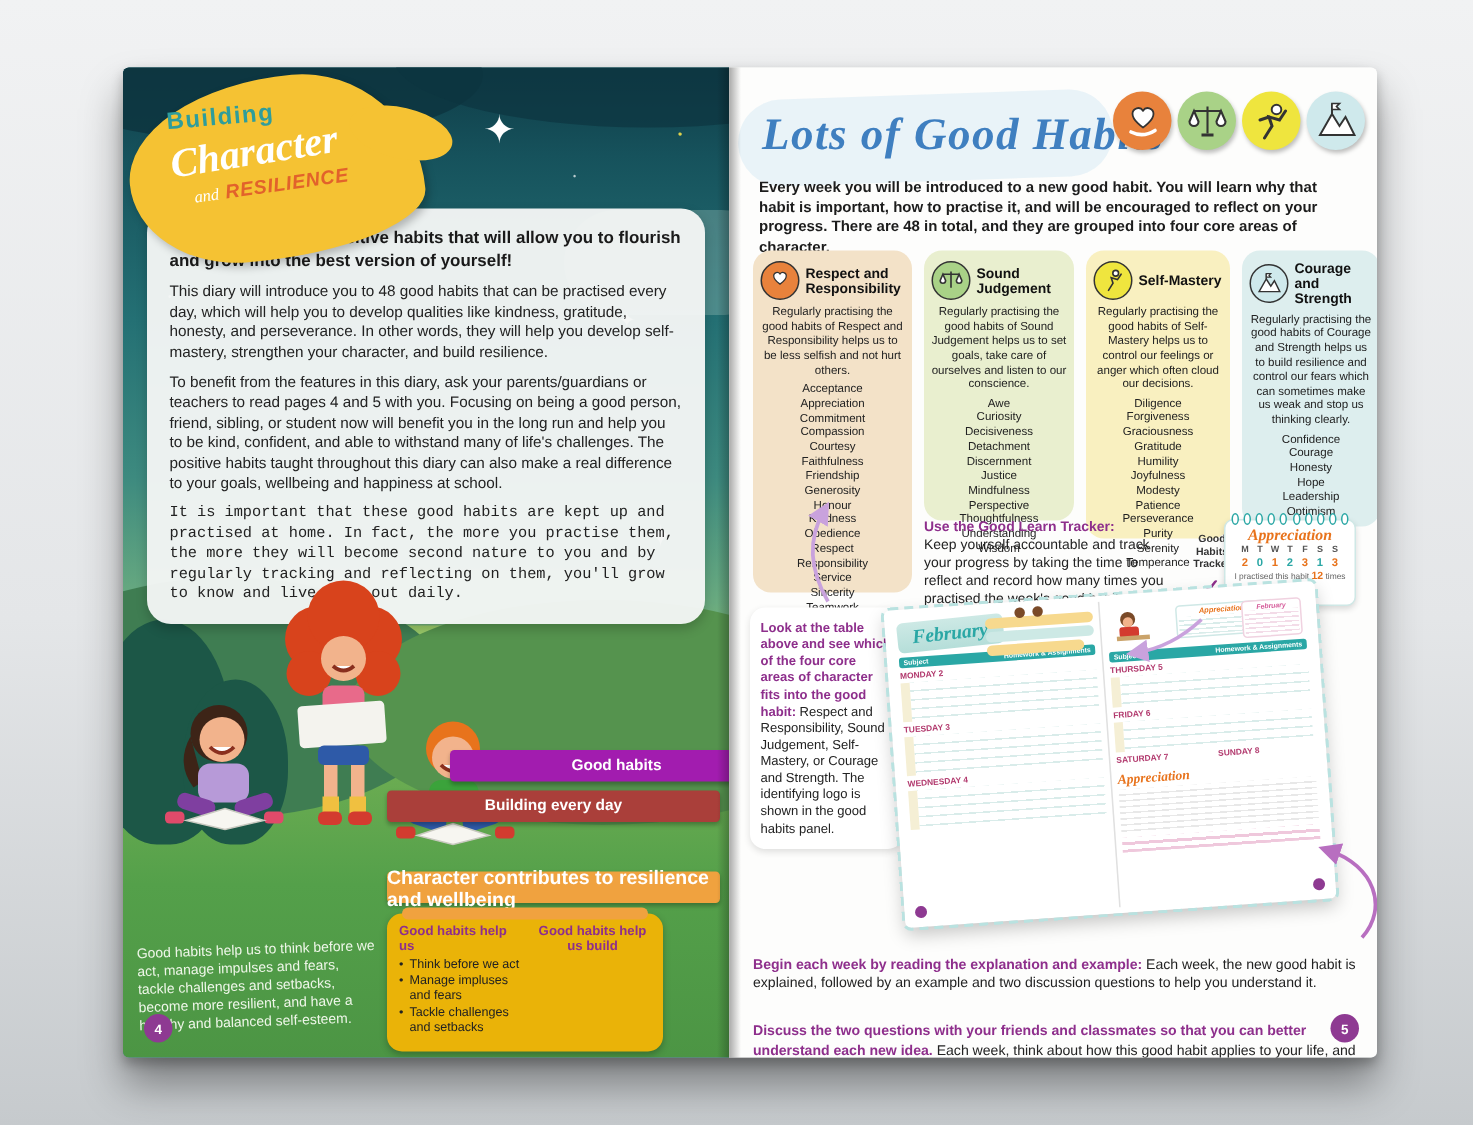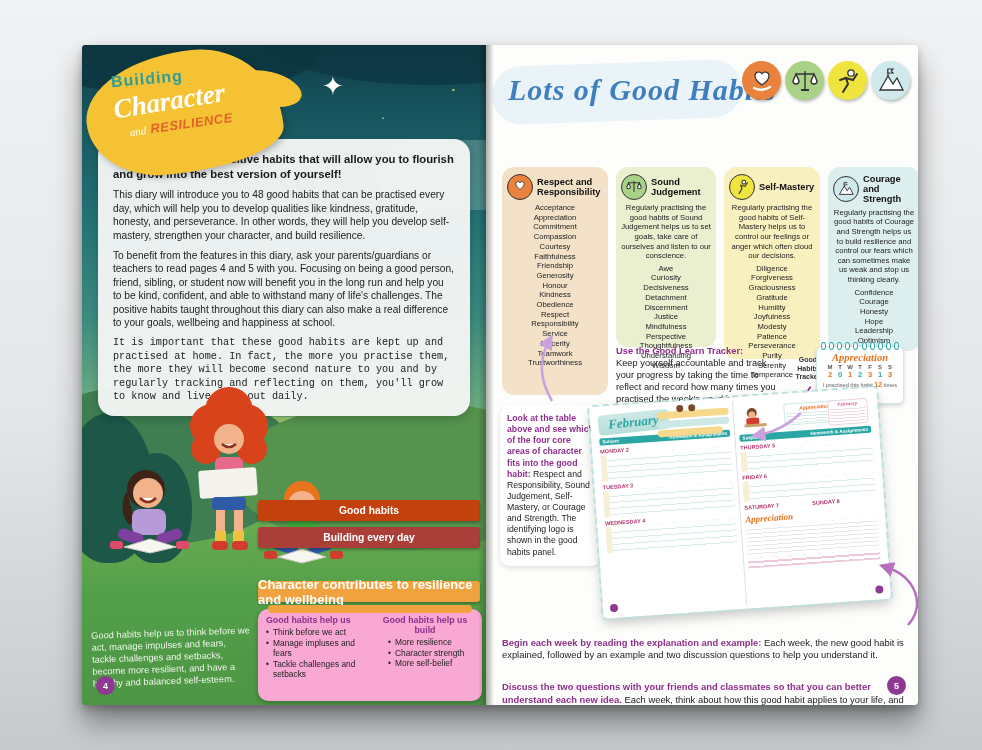--- a/index.html
+++ b/index.html
@@ -51,22 +51,22 @@
     box-shadow:0 3px 8px rgba(0,0,0,.2); }
   .intro-head { font-size:11.3px; font-weight:bold; color:#1a1a1a; line-height:1.3; margin-bottom:7px; }
   .intro-p { font-size:10.2px; color:#222; line-height:1.33; margin-bottom:6px; }
   .intro-p:last-child { margin-bottom:0;font-family:Liberation Mono, monospace; }
 
   .ribbon { position:absolute; left:176px; width:222px; height:21px; z-index:6;
     display:flex; align-items:center; justify-content:center; color:#fff;
     font-weight:bold; font-size:10.3px; border-radius:3px; box-shadow:0 2px 3px rgba(0,0,0,.28); }
   .ribbon-4 { font-size:13px; }
 
-  .help-panel { position:absolute; left:176px; top:564px; width:224px; height:92px; z-index:6;
-    background:#f9a8d4; border-radius:10px; padding:6px 6px 4px 8px; display:flex; gap:6px;
+  .help-panel { position:absolute; left:176px; top:564px; width:184px; height:92px; z-index:6;
+    background:#eab308; border-radius:10px; padding:6px 6px 4px 8px; display:flex; gap:6px;
     box-shadow:0 2px 5px rgba(0,0,0,.25); }
   .help-panel:before { content:""; position:absolute; left:10px; right:10px; top:-4px; height:8px;
     background:#f0a23f; border-radius:4px; z-index:-1; }
   .help-col { flex:1; }
   .help-title { color:#8e2f8c; font-weight:bold; font-size:8.8px; margin-bottom:2px; }
   .help-item { font-size:8.4px; color:#222; line-height:1.25; padding-left:7px; position:relative; }
   .help-item:before { content:"•"; position:absolute; left:0; top:0; }
 
   .gh-heading { position:absolute; left:8px; top:542px; z-index:6; color:#fff;
     font-family:"Liberation Serif", serif; font-style:italic; font-weight:bold;
@@ -248,46 +248,41 @@
       <circle cx="208" cy="124" r="14" fill="#f2b38c"></circle>
       <path d="M200 129 q8 8 16 0" stroke="#8a2f1e" stroke-width="2.5" fill="#fff"></path>
       <rect x="192" y="139" width="33" height="25" rx="8" fill="#3ba33b"></rect>
       <rect x="178" y="160" width="26" height="11" rx="5" fill="#2e5aa8" transform="rotate(18 191 165)"></rect>
       <rect x="214" y="160" width="26" height="11" rx="5" fill="#2e5aa8" transform="rotate(-18 227 165)"></rect>
       <rect x="170" y="170" width="13" height="8" rx="3" fill="#d33b2f"></rect>
         <rect x="236" y="170" width="13" height="8" rx="3" fill="#d33b2f"></rect>
       <path d="M184 176 l24 -8 24 8 -24 6 z" fill="#f7f6f1" stroke="#c9c9c0"></path>
     </svg>
 
-    <div class="ribbon" style="top: 455px; background: #c2410c;">
+    <div class="ribbon" style="top: 455px; background: #a21caf; margin-left: 42px;">
       <span>Good habits</span>
     </div>
     <div class="ribbon" style="top: 482px; background: rgb(170, 63, 58);">
       <span>Building every day</span>
     </div>
     <div class="ribbon ribbon-4" style="top: 536px; background: rgb(240, 162, 63);">
       <span>Character contributes to resilience and wellbeing</span>
     </div>
 
     <div class="help-panel">
       <div class="help-col">
         <div class="help-title">Good habits help us</div>
         <div>
             <div class="help-item">Think before we act</div>
             <div class="help-item">Manage impluses and fears</div>
             <div class="help-item">Tackle challenges and setbacks</div>
           </div>
       </div>
       <div class="help-col" style="text-align:center;">
         <div class="help-title">Good habits help us build</div>
-        <div style="text-align:left;padding-left:14px;">
-            <div class="help-item">More resilience</div>
-            <div class="help-item">Character strength</div>
-            <div class="help-item">More self-belief</div>
-          </div>
       </div>
     </div>
 
     <div class="gh-text">Good habits help us to think before we act, manage impulses and fears, tackle challenges and setbacks, become more resilient, and have a healthy and balanced self-esteem.</div>
     <div class="page-badge badge-left">4</div>
   </div>
 
   <div class="page page-right">
     <div class="brush"></div>
     <div class="rp-title">Lots of Good Habits</div>
@@ -317,30 +312,32 @@
       </div>
       <div class="big-icon" style="background:#cfe9ec;">
         <svg width="30" height="30" viewBox="0 0 30 30">
             <path d="M4 24 L12 10 L17 18 L21 12 L27 24 Z" fill="#fff" stroke="#333" stroke-width="1.3"></path>
             <line x1="12" y1="10" x2="12" y2="3" stroke="#333" stroke-width="1.3"></line>
             <path d="M12 3 h5 l-2 2 2 2 h-5z" fill="#fff" stroke="#333" stroke-width="1.1"></path>
           </svg>
       </div>
     </div>
 
+    <div class="rp-intro">Every week you will be introduced to a new good habit. You will learn why that habit is important, how to practise it, and will be encouraged to reflect on your progress. There are 48 in total, and they are grouped into four core areas of character.</div>
 
     <div class="card card-1">
       <div class="card-head">
         <div class="card-icon ci-1">
           <svg width="18" height="18" viewBox="0 0 30 30">
               <path d="M15 19s-7-4.6-7-9.2a3.8 3.8 0 0 1 7-2A3.8 3.8 0 0 1 22 9.8C22 14.4 15 19 15 19z" fill="#fff" stroke="#333" stroke-width="1.4"></path>
             </svg>
         </div>
         <div class="card-title">Respect and Responsibility</div>
       </div>
+      <div class="card-desc">Regularly practising the good habits of Respect and Responsibility helps us to be less selfish and not hurt others.</div>
       <div>
           <div class="habit-item">Acceptance</div>
           <div class="habit-item">Appreciation</div>
           <div class="habit-item">Commitment</div>
           <div class="habit-item">Compassion</div>
           <div class="habit-item">Courtesy</div>
           <div class="habit-item">Faithfulness</div>
           <div class="habit-item">Friendship</div>
           <div class="habit-item">Generosity</div>
           <div class="habit-item">Honour</div>

